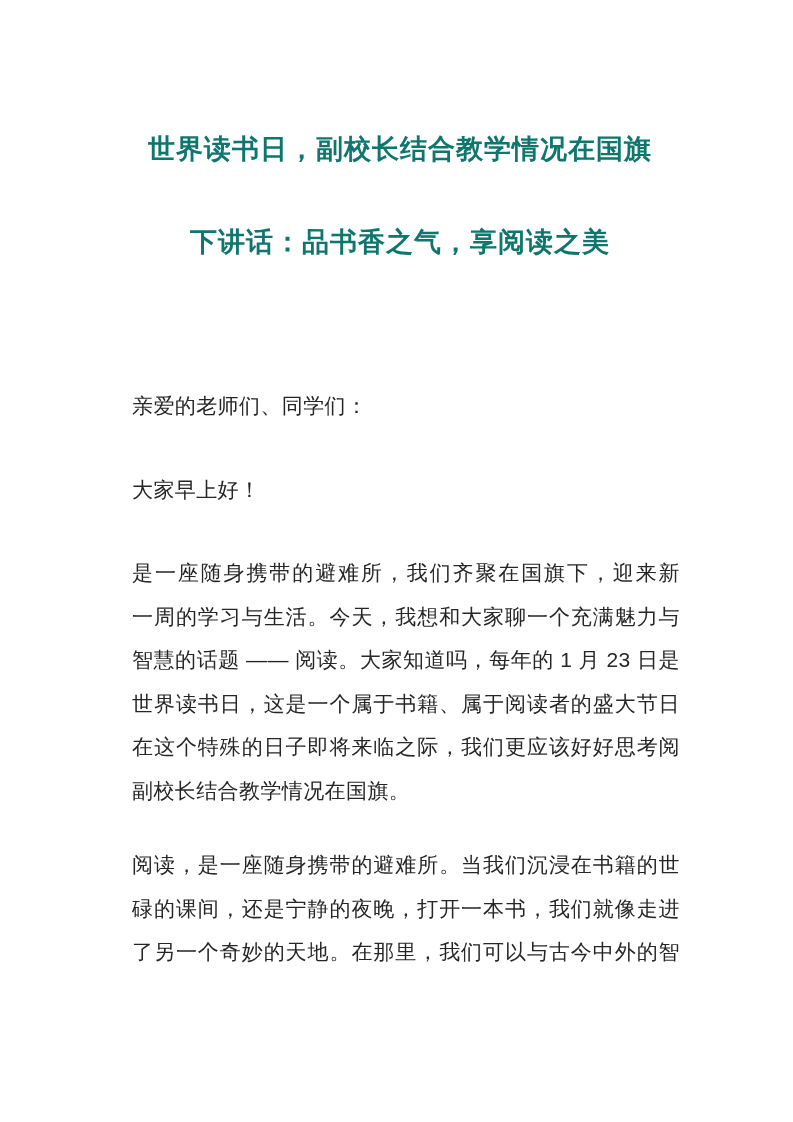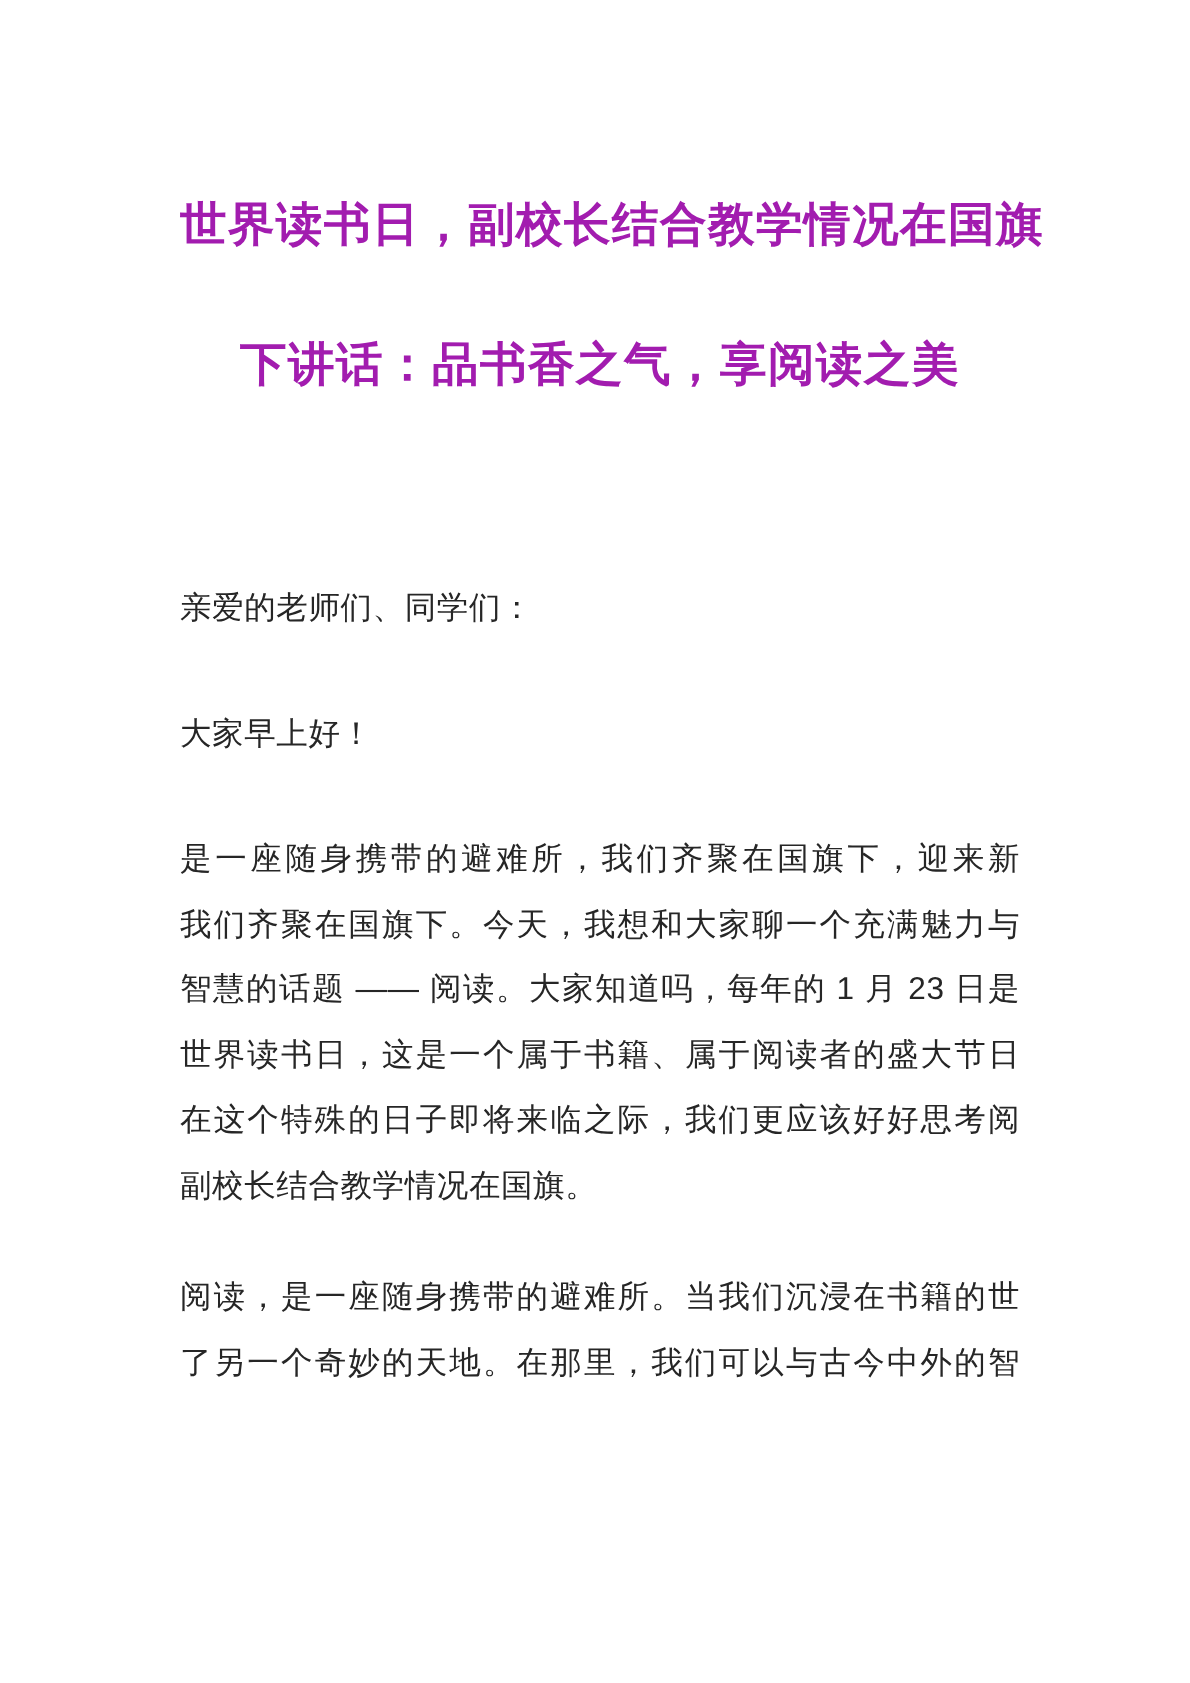--- a/index.html
+++ b/index.html
@@ -11,37 +11,37 @@
     position: relative;
     width: 793px;
     height: 1122px;
     background: #ffffff;
     overflow: hidden;
     font-family: "Liberation Sans", "DejaVu Sans", sans-serif;
   }
   .doc-title {
     margin: 103px 113px 0 120px;
     text-align: center;
-    font-size: 31px;
+    font-size: 27px;
     font-weight: bold;
-    color: #a21caf;
+    color: #0f766e;
     letter-spacing: 1px;
   }
   .title-line {
     display: block;
     line-height: 93px;
     white-space: nowrap;
   }
   .doc-body {
     margin: 95px 113px 0 120px;
     font-size: 21px;
     color: #262626;
   }
   .para {
-    margin: 0 0 40px 0;
+    margin: 0 0 40px 12px;
     padding: 0;
   }
   .para.gap-sm {
     margin-bottom: 31px;
   }
   .line {
     display: block;
     line-height: 43.5px;
     white-space: nowrap;
     letter-spacing: 0.4px;
@@ -68,26 +68,27 @@
     <p class="para">
       <span class="line">亲爱的老师们、同学们：</span>
     </p>
 
     <p class="para">
       <span class="line">大家早上好！</span>
     </p>
 
     <p class="para gap-sm">
       <span class="line fill">是一座随身携带的避难所，我们齐聚在国旗下，迎来新</span>
-      <span class="line fill">我们齐聚在国旗下。今天，我想和大家聊一个充满魅力与</span>
+      <span class="line fill">一周的学习与生活。今天，我想和大家聊一个充满魅力与</span>
       <span class="line fill">智慧的话题 —— 阅读。大家知道吗，每年的 1 月 23 日是</span>
       <span class="line fill">世界读书日，这是一个属于书籍、属于阅读者的盛大节日</span>
       <span class="line fill">在这个特殊的日子即将来临之际，我们更应该好好思考阅</span>
       <span class="line">副校长结合教学情况在国旗。</span>
     </p>
 
     <p class="para">
       <span class="line fill">阅读，是一座随身携带的避难所。当我们沉浸在书籍的世</span>
+      <span class="line fill">碌的课间，还是宁静的夜晚，打开一本书，我们就像走进</span>
       <span class="line fill">了另一个奇妙的天地。在那里，我们可以与古今中外的智</span>
     </p>
 
   </div>
 </div>
 
 </body></html>

